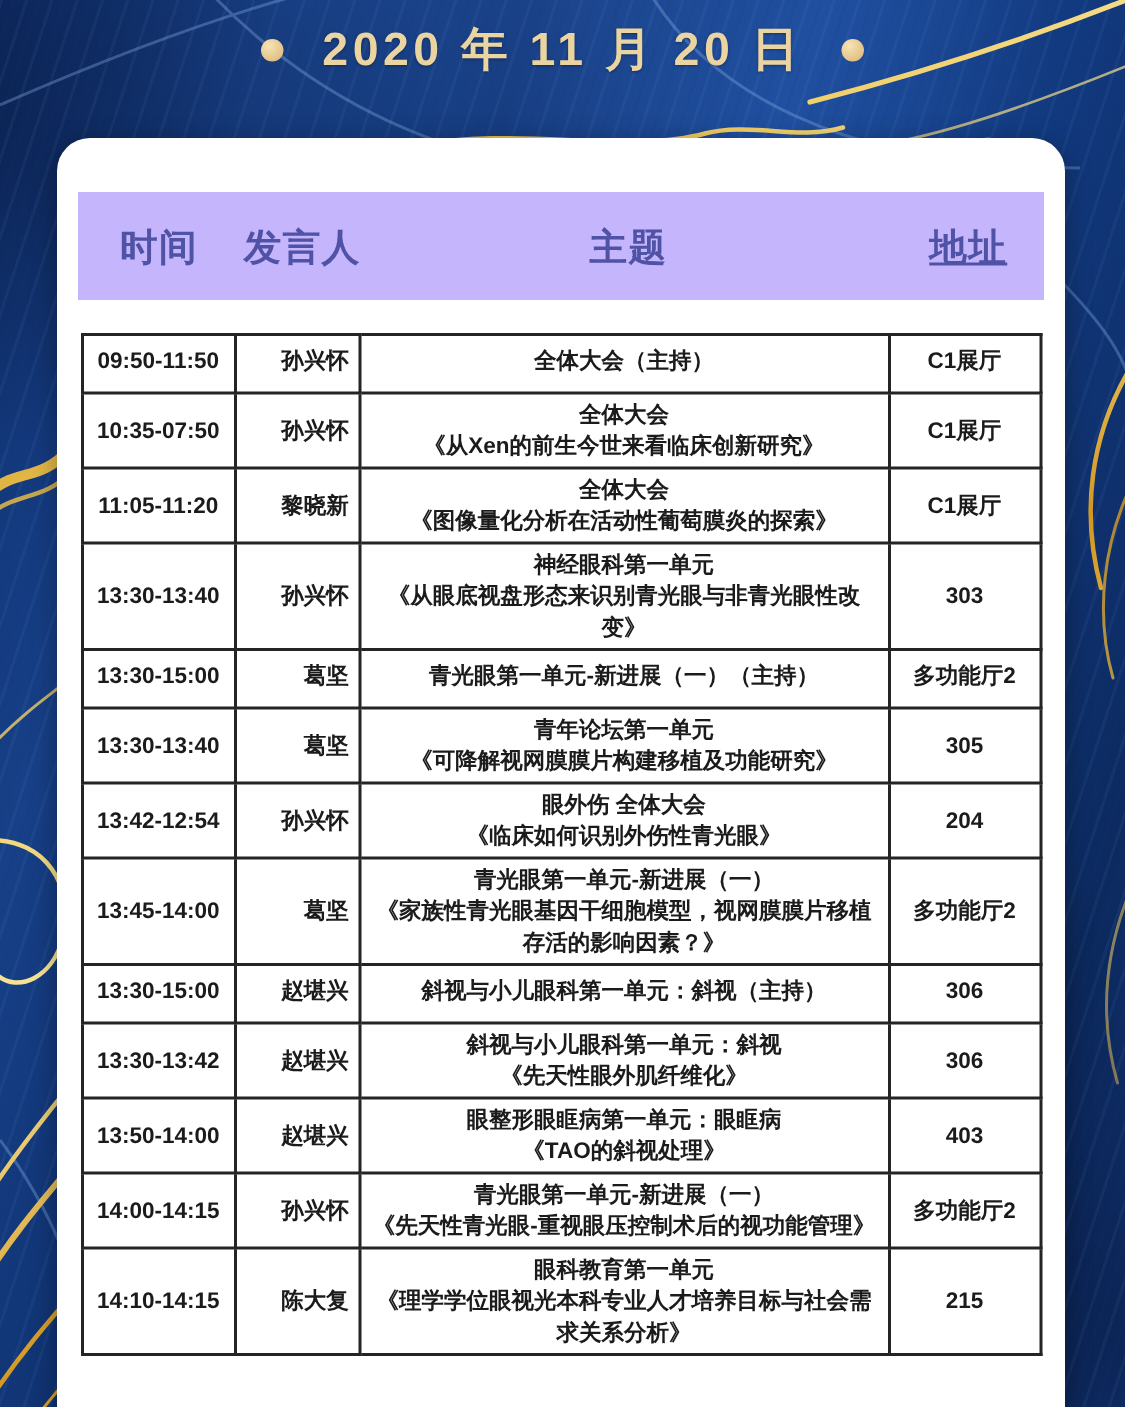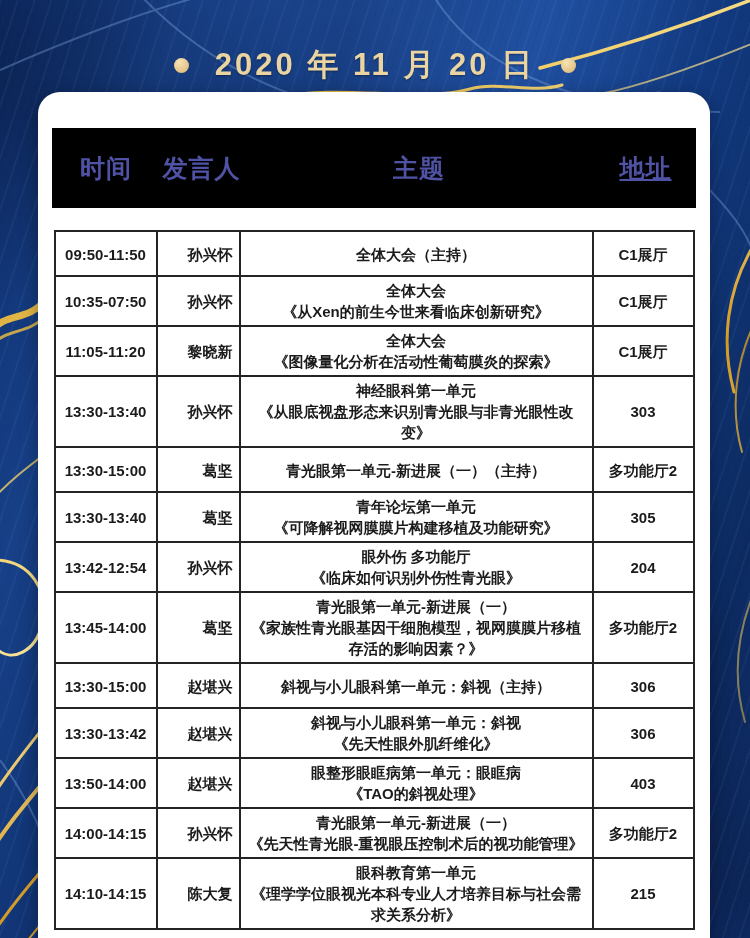--- a/index.html
+++ b/index.html
@@ -17,41 +17,41 @@
   }
   .bg-streaks {
     position:absolute; inset:0; opacity:.85;
     background:
       repeating-linear-gradient(108deg, rgba(122,166,228,.08) 0 2px, transparent 2px 8px, rgba(25,52,110,.12) 8px 10px, transparent 10px 16px);
   }
   .decor-svg { position:absolute; inset:0; pointer-events:none; }
 
   
   .title-row {
-    position:absolute; top:44px; left:0; width:100%;
+    position:absolute; top:12px; left:0; width:100%;
     display:flex; align-items:center; justify-content:center; gap:26px;
   }
   .gold-dot { width:15px; height:15px; border-radius:50%;
     background:radial-gradient(circle at 35% 30%, #f6e4b4, #e3c287 70%, #caa55e); }
   .date-title {
     color:#e9d4a2; font-size:31px; font-weight:700; letter-spacing:3px;
     text-shadow:0 1px 2px rgba(0,0,0,.35); white-space:nowrap;
   }
 
   
   .card {
     position:absolute; left:38px; top:92px; width:672px; height:870px;
     background:#ffffff; border-radius:22px;
     box-shadow:0 4px 18px rgba(0,0,0,.35);
   }
 
   
   .band {
-    margin:36px auto 0; width:644px; height:80px;
-    background:#000000; display:flex; align-items:center;
+    margin:36px auto 0; width:644px; height:72px;
+    background:#c4b5fd; display:flex; align-items:center;
   }
   .band span {
     color:#5053a5; font-weight:700; font-size:25px; text-align:center; letter-spacing:1px;
   }
   .bh-time { width:108px; }
   .bh-speaker { width:83px; }
   .bh-topic { width:352px; }
   .bh-loc { width:101px;text-decoration:underline; }
 
   
@@ -65,21 +65,21 @@
   table.sched col.c4 { width:101px; }
   table.sched td {
     border:2px solid #242424; color:#1b1b1b;
     font-weight:700; font-size:15px; line-height:21px;
     padding:3px 6px; vertical-align:middle;
   }
   td.c-time { text-align:center; font-size:15.5px; white-space:nowrap; }
   td.c-spk  { text-align:right; }
   td.c-topic{ text-align:center; padding-left:9px; padding-right:8px; }
   td.c-loc  { text-align:center;margin-top:12px; }
-  tr.row-single td { padding-top:12px; padding-bottom:10px; }
+  tr.row-single td { padding-top:6px; padding-bottom:10px; }
 </style>
 </head>
 <body>
 
 <div class="bg"></div>
 <div class="bg-streaks"></div>
 
 <svg class="decor-svg" width="750" height="938" viewBox="0 0 750 938">
   <defs>
     <linearGradient id="gold" x1="0" y1="0" x2="750" y2="938" gradientUnits="userSpaceOnUse">
@@ -190,21 +190,21 @@
         <td class="c-topic">
           <div>青年论坛第一单元</div>
           <div>《可降解视网膜膜片构建移植及功能研究》</div>
         </td>
         <td class="c-loc">305</td>
       </tr>
       <tr>
         <td class="c-time">13:42-12:54</td>
         <td class="c-spk">孙兴怀</td>
         <td class="c-topic">
-          <div>眼外伤 多功能厅</div>
+          <div>眼外伤 全体大会</div>
           <div>《临床如何识别外伤性青光眼》</div>
         </td>
         <td class="c-loc">204</td>
       </tr>
       <tr>
         <td class="c-time">13:45-14:00</td>
         <td class="c-spk">葛坚</td>
         <td class="c-topic">
           <div>青光眼第一单元-新进展（一）</div>
           <div>《家族性青光眼基因干细胞模型，视网膜膜片移植存活的影响因素？》</div>

